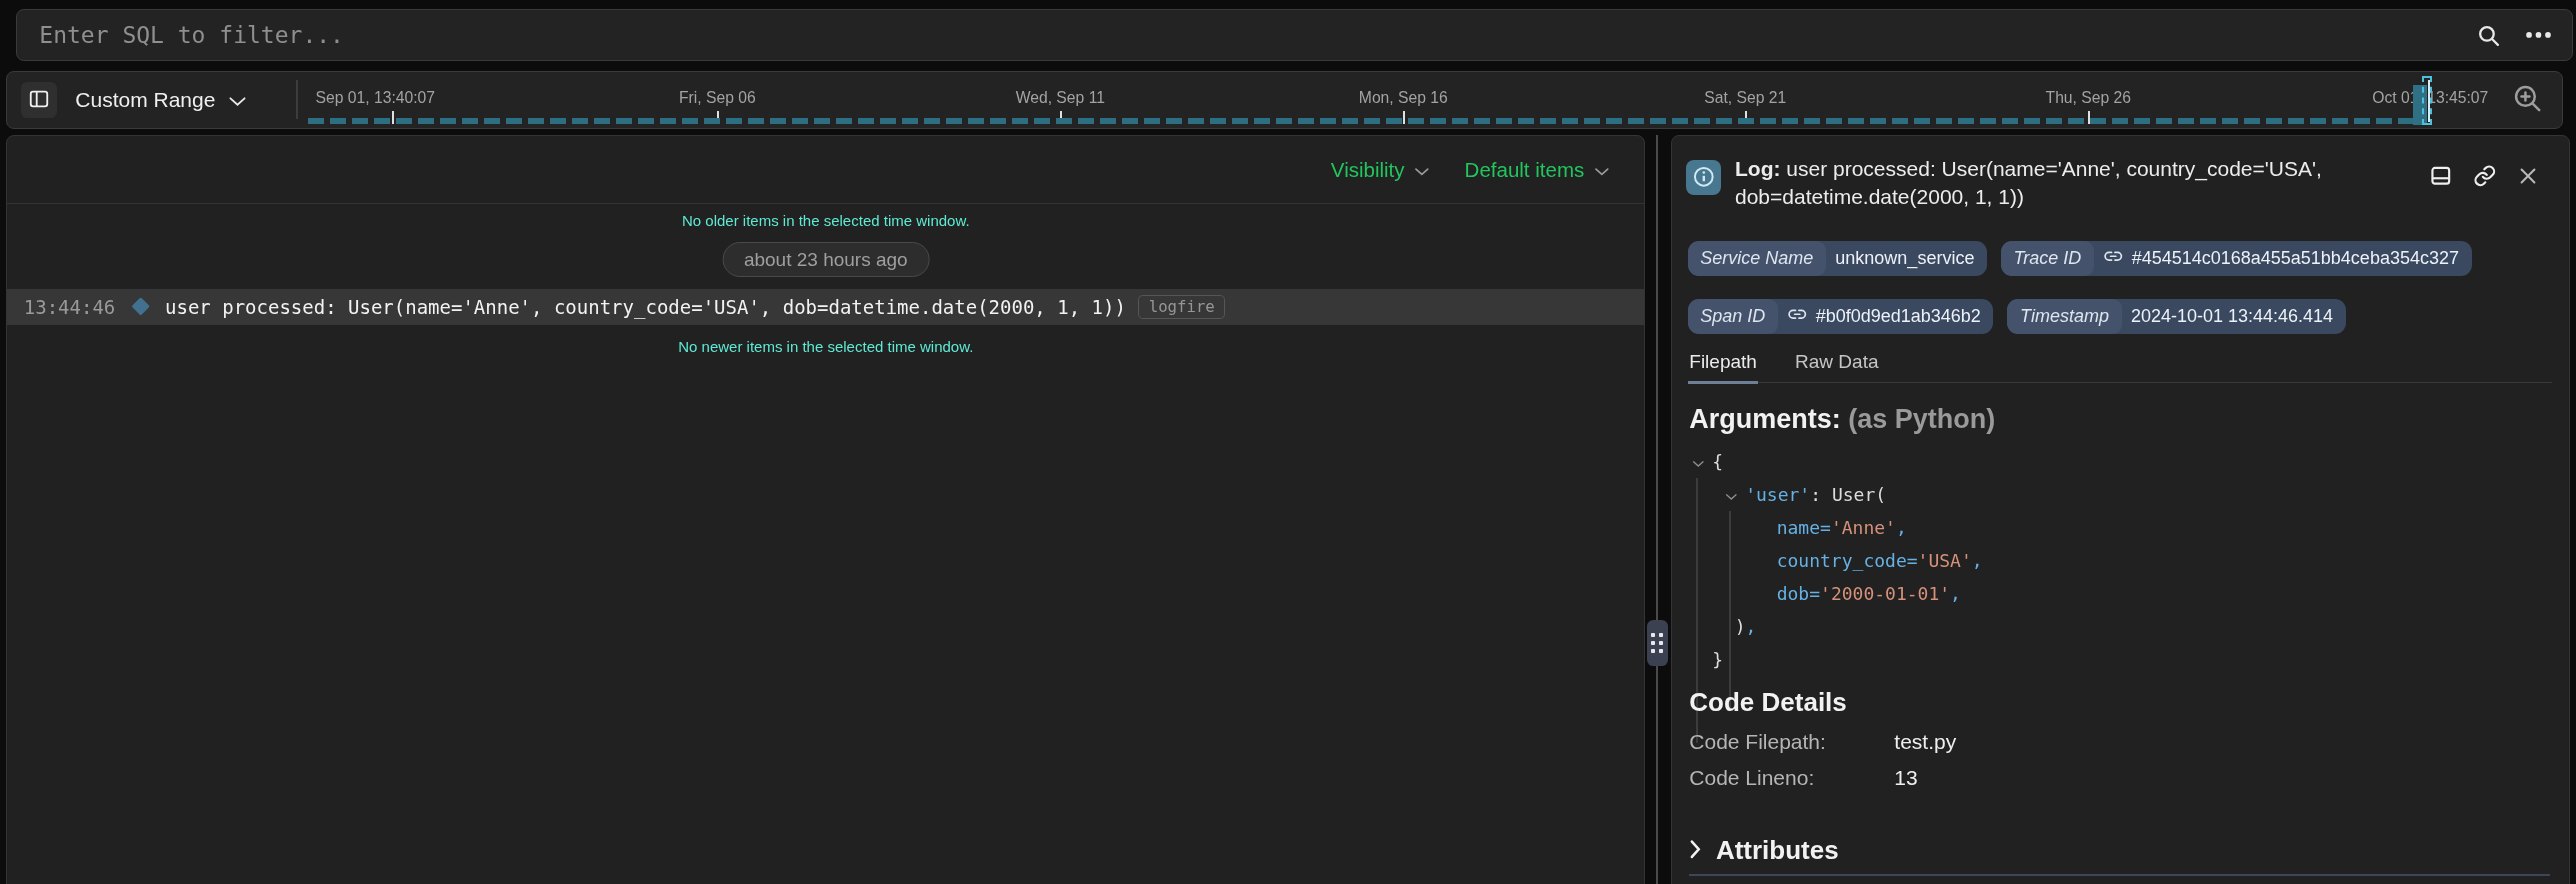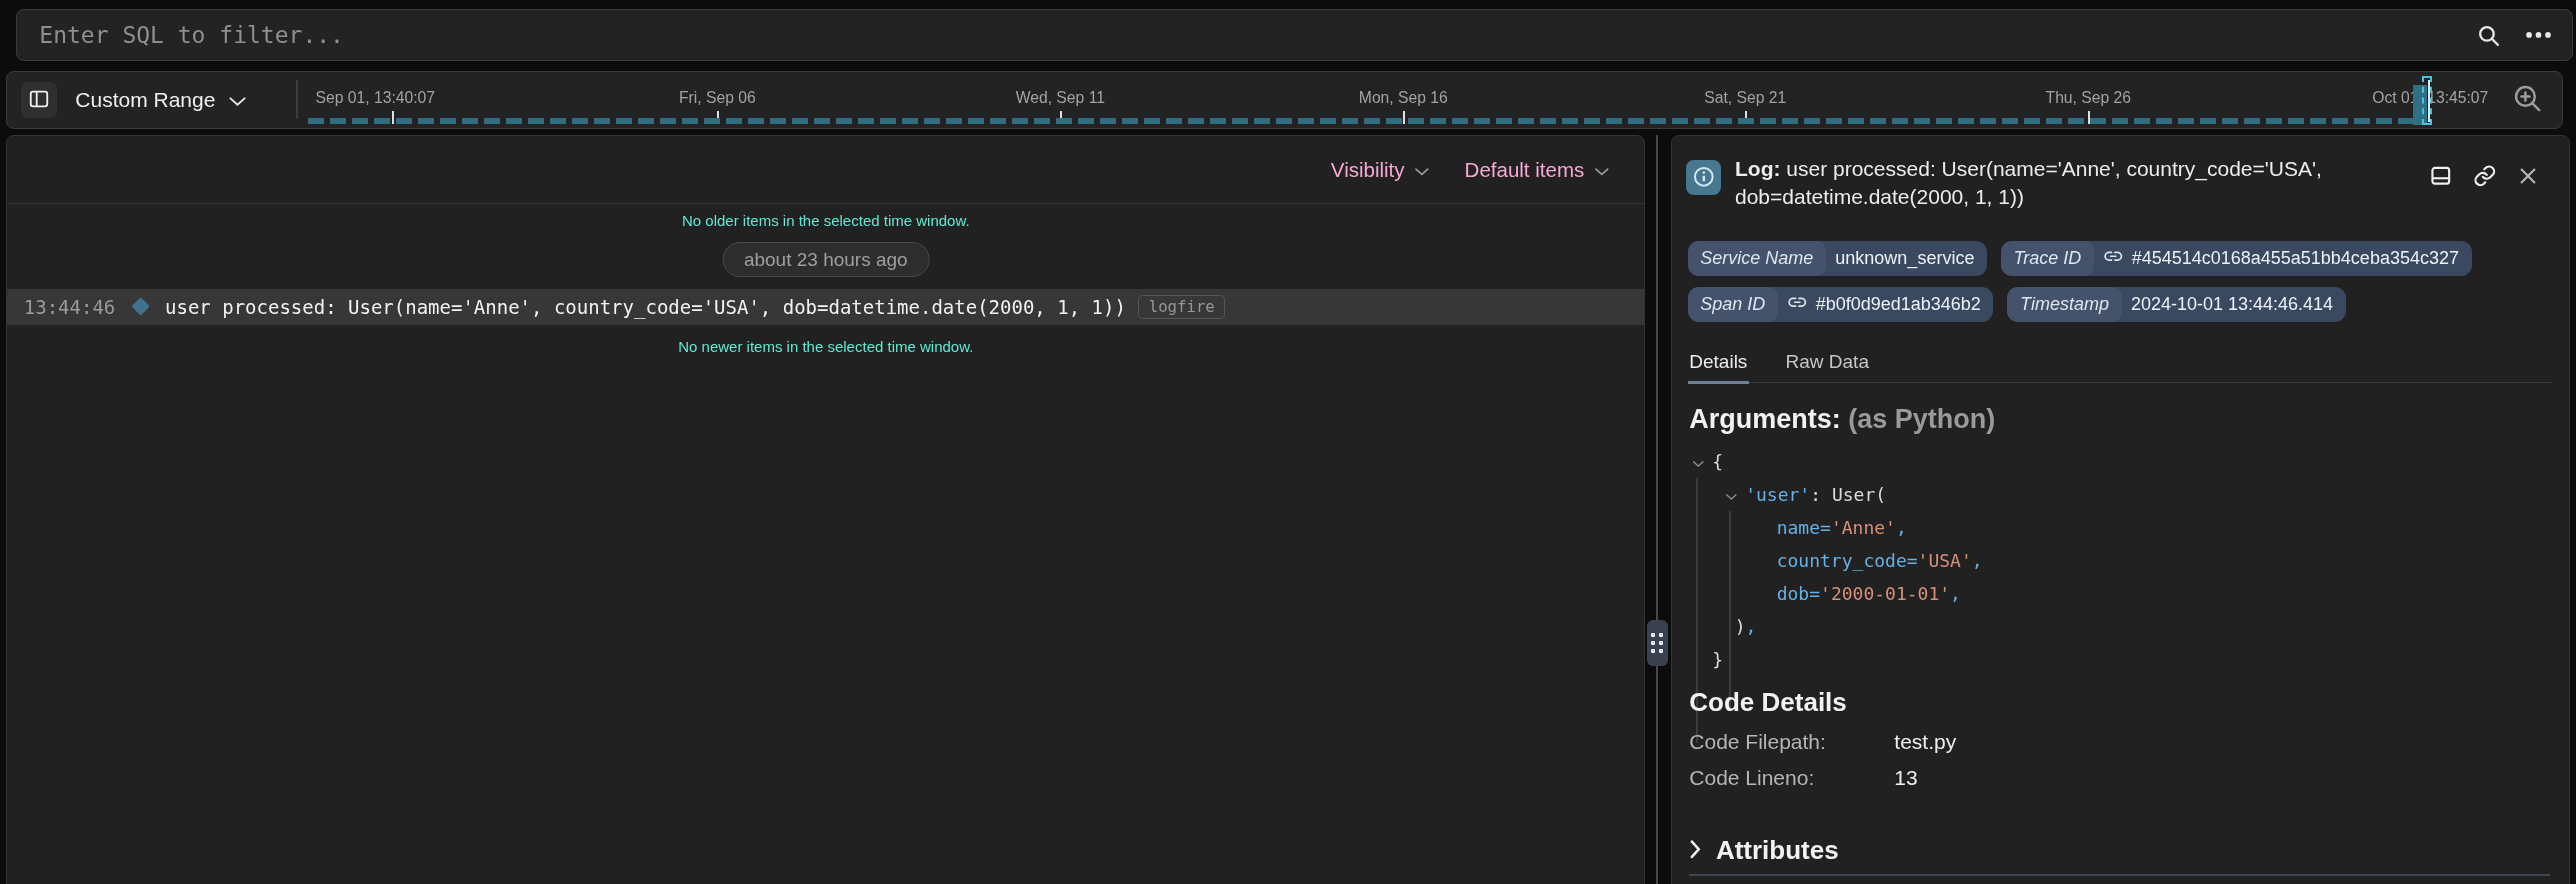--- a/index.html
+++ b/index.html
@@ -47,21 +47,21 @@
   .tl-bar { position:absolute; left:2406px; top:12.6px; width:14px; height:40px; background:#2f7085; }
   .tl-selection { position:absolute; left:2415px; top:3.9px; width:10.2px; height:49px; border:2.4px dashed #4cc0dd; }
   .tl-sel-line { position:absolute; left:2421px; top:7.9px; width:1.6px; height:42px; background:#d8ecf4; }
   .tl-zoom { position:absolute; left:2502px; top:10.2px; width:36px; height:36px; }
 
   
   .left-panel { position:absolute; left:6.3px; top:135px; width:1639px; height:765px;
     background:#212121; border:1.6px solid #343434; border-radius:7.9px; }
   .lp-header { position:absolute; left:0; top:0; width:100%; height:68px;
     border-bottom:1.6px solid #333333; display:flex; align-items:center; justify-content:flex-end; gap:35px; padding-right:35px; }
-  .dd-btn { background:none; border:none; color:#f9a8d4; font-size:20.5px; font-family:"Liberation Sans",sans-serif;
+  .dd-btn { background:none; border:none; color:#22c55e; font-size:20.5px; font-family:"Liberation Sans",sans-serif;
     display:flex; align-items:center; gap:9.4px; cursor:pointer; }
   .muted-center { position:absolute; width:100%; text-align:center; color:#5eead4; font-size:15px; }
   .ago-pill { position:absolute; left:50%; transform:translateX(-50%); top:106px;
     background:#2d2d2d; border:1.6px solid #4a4a4a; border-radius:17.3px; color:#9f9f9f;
     font-size:19px; padding:5.5px 20.5px; }
   .log-row { position:absolute; left:0; top:153px; width:100%; height:36px; background:#373737;
     display:flex; align-items:center; cursor:pointer; }
   .log-time { color:#9a9a9a; font-size:19px; margin-left:16.5px; }
   .log-diamond { width:13.4px; height:13.4px; background:#41718f; transform:rotate(45deg); border-radius:1.6px; margin:0 17.3px 0 19px; flex:none; }
   .log-msg { color:#f2f2f2; font-size:19px; white-space:nowrap; }
@@ -76,21 +76,21 @@
   .dots i { background:#e7e9ee; border-radius:0.8px; }
 
   
   .right-panel { position:absolute; left:1671px; top:135px; width:899px; height:765px;
     background:#212121; border:1.6px solid #343434; border-radius:7.9px; }
   .info-icon { position:absolute; left:14px; top:23.6px; width:35px; height:35px; border-radius:7.9px;
     background:#47788f; display:flex; align-items:center; justify-content:center; }
   .dp-title { position:absolute; left:63px; top:19px; width:693px; font-size:21px; line-height:28px; color:#ececec; }
   .dp-title b { font-weight:bold; }
   .dp-actions { position:absolute; right:30px; top:28px; display:flex; gap:20.5px; }
-  .badges { position:absolute; left:15.7px; top:105px; width:866px; display:flex; flex-wrap:wrap; gap:11px 14px; }
+  .badges { position:absolute; left:15.7px; top:105px; width:866px; display:flex; flex-wrap:wrap; gap:23px 14px; }
   .badge { display:flex; align-items:center; background:#3a4860; border-radius:11px; overflow:hidden;
     font-size:18px; color:#edf1f8; height:35px; }
   .badge .blabel { background:#44536b; font-style:italic; color:#dfe5ef; padding:0 12.6px; height:100%; display:flex; align-items:center; border-radius:9.4px; }
   .badge .bval { padding:0 12.6px 0 9.4px; display:flex; align-items:center; gap:7.9px; }
   .tabs { position:absolute; left:15.7px; top:206px; width:864px; height:41px; border-bottom:1.6px solid #3a3a3a; display:flex; gap:35px; }
   .tab { background:none; border:none; font-size:19px; color:#c6c6c6; font-family:"Liberation Sans",sans-serif;
     padding:0 1.6px; cursor:pointer; position:relative; }
   .tab.active { color:#ececec; }
   .tab.active::after { content:""; position:absolute; left:0; right:0; bottom:-1.6px; height:3.1px; background:#6e8096; }
   .args-head { position:absolute; left:17.3px; top:268px; font-size:27px; font-weight:bold; color:#f2f2f2; }
@@ -302,21 +302,21 @@
         <span>#b0f0d9ed1ab346b2</span>
       </span>
     </div>
     <div class="badge">
       <span class="blabel">Timestamp</span>
       <span class="bval">2024-10-01 13:44:46.414</span>
     </div>
   </div>
 
   <div class="tabs">
-    <button class="tab active">Details</button>
+    <button class="tab active">Filepath</button>
     <button class="tab">Raw Data</button>
   </div>
 
   <div class="args-head">
     <span>Arguments:</span><span class="sub"> (as Python)</span>
   </div>
 
   <div class="guide g1"></div>
   <div class="guide g2"></div>
   <div class="codeblock mono">

